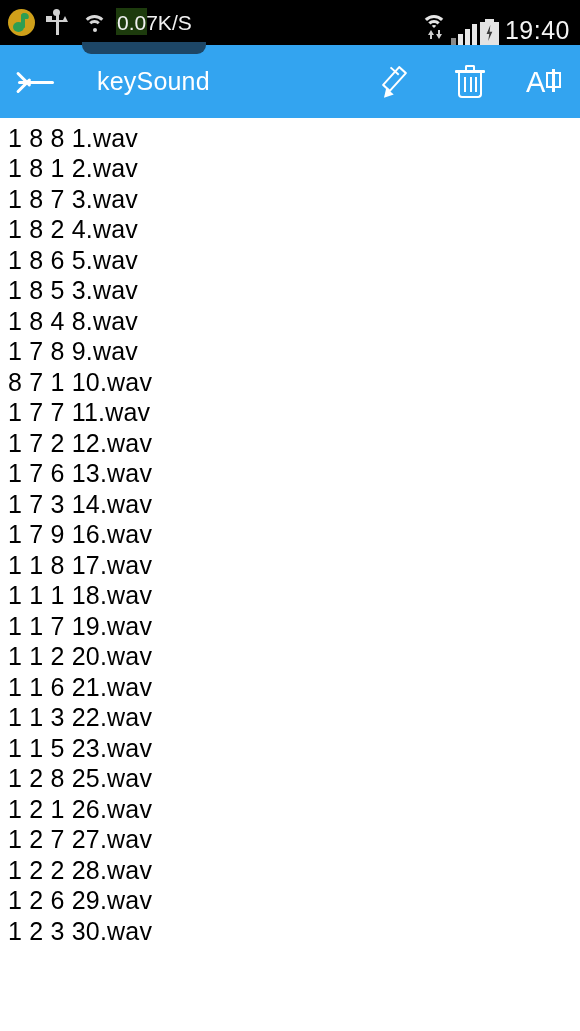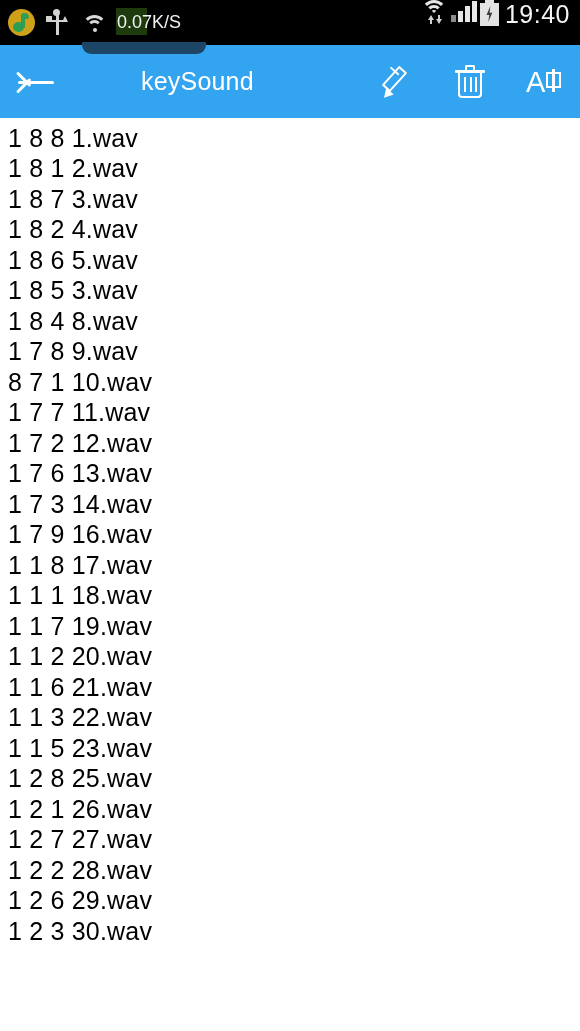--- a/index.html
+++ b/index.html
@@ -13,21 +13,21 @@
 
   
   .statusbar{
     position:relative;
     height:45px; width:580px;
     background:#000000;
     display:flex; align-items:center;
     overflow:hidden;
   }
   .sb-left{ display:flex; align-items:center; padding-left:8px; gap:0px; }
-  .sb-right{ position:absolute; right:10px; top:0; height:45px; display:flex; align-items:flex-start; gap:3px; }
+  .sb-right{ position:absolute; right:10px; top:0; height:45px; display:flex; align-items:flex-end; gap:3px; }
 
   .ic-music{ width:27px; height:27px; border-radius:50%; background:#cfa01a; position:relative; display:inline-block; }
   .ic-music .note-head{ position:absolute; width:11px; height:10px; border-radius:50%; background:#2e9e52; left:5px; top:13px; }
   .ic-music .note-stem{ position:absolute; width:3.5px; height:14px; background:#2e9e52; left:13px; top:5px; border-radius:1px; }
   .ic-music .note-flag{ position:absolute; width:7px; height:6px; background:#2e9e52; left:14px; top:4px;
                         border-radius:0 6px 2px 0; transform:skewX(-8deg); }
 
   .ic-usb{ width:22px; height:28px; margin-left:11px; position:relative; }
   .ic-usb .u-stem{ position:absolute; left:9.5px; top:4px; width:3px; height:22px; background:#d2d2d2; }
   .ic-usb .u-head{ position:absolute; left:7px; top:0px; width:7px; height:7px; border-radius:50%; background:#d2d2d2; }
@@ -35,21 +35,21 @@
   .ic-usb .u-lsq{ position:absolute; left:0px; top:7px; width:6px; height:6px; background:#d2d2d2; }
   .ic-usb .u-rtri{ position:absolute; left:16px; top:7px; width:0; height:0;
                    border-left:3.5px solid transparent; border-right:3.5px solid transparent; border-bottom:6px solid #d2d2d2; }
 
   .ic-wifi-s{ width:26px; height:20px; margin-left:14px; position:relative; }
   .arc{ position:absolute; border:3px solid #d8d8d8; border-bottom-color:transparent; border-left-color:transparent; border-right-color:transparent; border-radius:50%; }
   .ic-wifi-s .a1{ width:25px; height:25px; left:0px;   top:2px; }
   .ic-wifi-s .a2{ width:15px; height:15px; left:5px;   top:7px; }
   .ic-wifi-s .dot{ position:absolute; width:4px; height:4px; background:#d8d8d8; border-radius:50%; left:11px; top:15px; }
 
-  .netspeed{ position:relative; margin-left:9px; font-size:18px; color:#f2f2f2; letter-spacing:0px;
+  .netspeed{ position:relative; margin-left:9px; font-size:21px; color:#f2f2f2; letter-spacing:0px;
              line-height:45px; height:45px; display:flex; align-items:flex-start; }
   .netspeed .hl{ position:absolute; left:-1px; top:8px; width:31px; height:27px; background:#1d3b0d; z-index:0; }
   .netspeed span.txt{ position:relative; z-index:1; }
 
   .ic-wifi2{ width:27px; height:30px; position:relative; }
   .ic-wifi2 .b1{ position:absolute; width:26px; height:26px; left:0; top:0; border:3px solid #e6e6e6;
                  border-bottom-color:transparent; border-left-color:transparent; border-right-color:transparent; border-radius:50%; }
   .ic-wifi2 .b2{ position:absolute; width:16px; height:16px; left:5px; top:5px; border:3px solid #e6e6e6;
                  border-bottom-color:transparent; border-left-color:transparent; border-right-color:transparent; border-radius:50%; }
   .ic-wifi2 .b3{ position:absolute; width:6px; height:6px; left:10px; top:10px; border:3px solid #e6e6e6;
@@ -80,21 +80,21 @@
   
   .nub{
     position:absolute; left:82px; top:42px; width:124px; height:12px;
     background:#1d4666; border-radius:0 0 9px 9px; z-index:5;
   }
 
   
   .appbar{
     position:relative;
     height:73px; width:580px; background:#33a4f0;
-    display:flex; align-items:center;gap:44px;
+    display:flex; align-items:center;
   }
   .back-btn{ width:72px; height:73px; display:flex; align-items:center; justify-content:center; }
   .ic-back{ width:40px; height:30px; position:relative; }
   .ic-back .shaft{ position:absolute; left:2px; top:14px; width:36px; height:3px; background:#fff; border-radius:2px; }
   .ic-back .ul{ position:absolute; left:1px; top:4px; width:19px; height:3px; background:#fff;
                 border-radius:2px; transform:rotate(45deg); transform-origin:left center; }
   .ic-back .ll{ position:absolute; left:1px; top:24px; width:19px; height:3px; background:#fff;
                 border-radius:2px; transform:rotate(-45deg); transform-origin:left center; }
   .appbar-title{ color:#ffffff; font-size:25px; margin-left:25px; letter-spacing:0.2px; }
 

